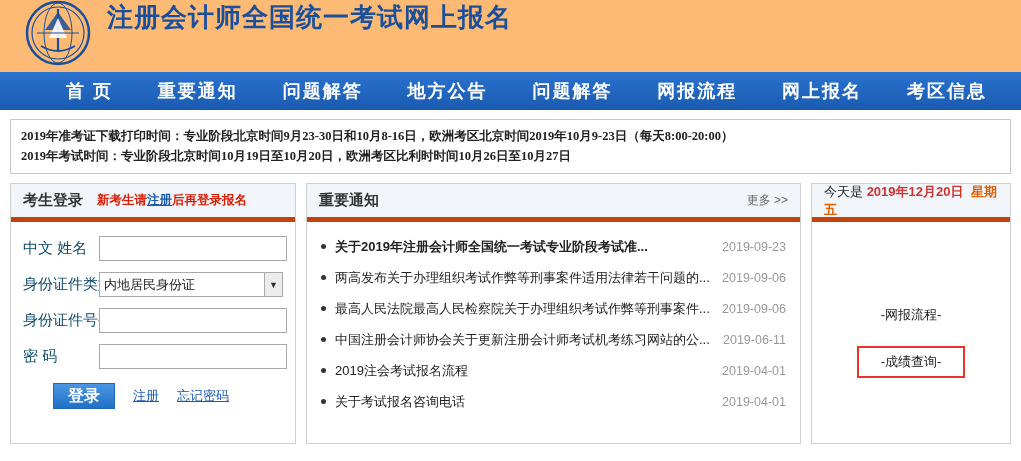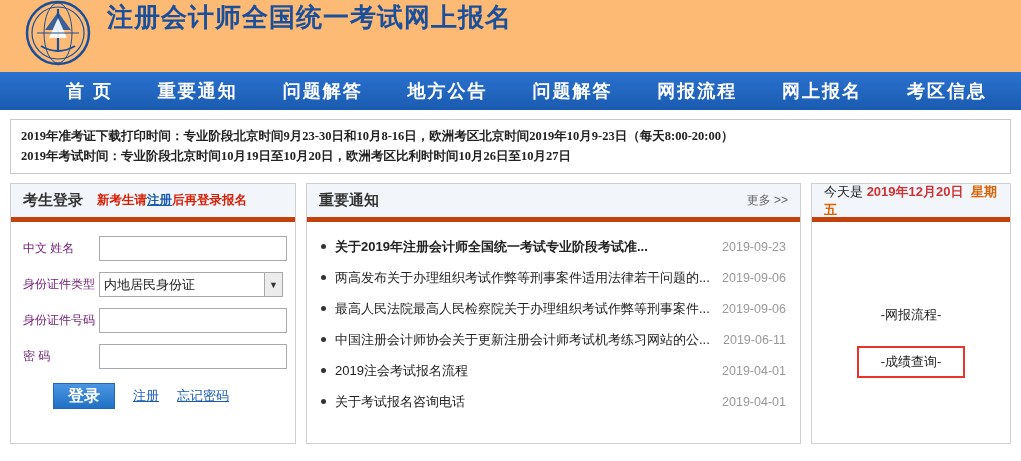--- a/index.html
+++ b/index.html
@@ -85,21 +85,21 @@
   
   .login { width: 286px; flex: 0 0 286px; }
   .login-head { justify-content: flex-start; }
   .login-title { font-size: 15px; font-weight: bold; color: #333; }
   .login-reg { margin-left: 14px; font-size: 12.5px; color: #d81e06; font-weight: bold; }
   .login-reg a { color: #1a5bb0; text-decoration: underline; }
   .login-body { padding: 14px 12px 0 12px; }
   .frow { display: flex; align-items: center; margin-bottom: 11px; }
   .flabel {
     width: 76px; flex: 0 0 76px;
-    font-size: 12px; color: #701a75; text-align: justify;
+    font-size: 15px; color: #0c4a6e; text-align: justify;
     white-space: nowrap;
   }
   .finput {
     flex: 1; height: 25px;
     border: 1px solid #a9a9a9;
     background: #fff;
     font-family: "Liberation Sans", sans-serif;
     font-size: 13px;
     padding: 0 5px;
     outline: none;

